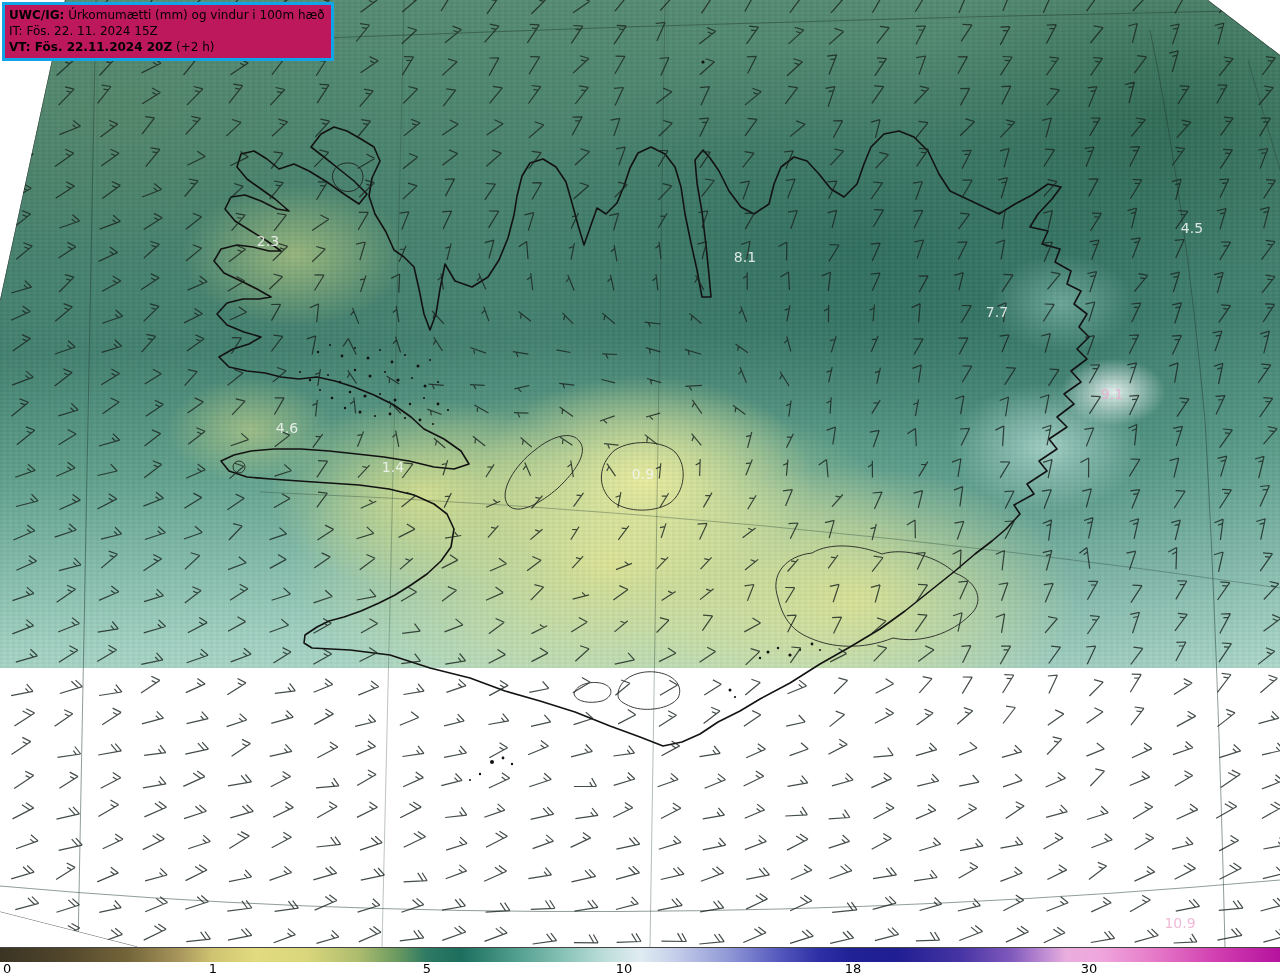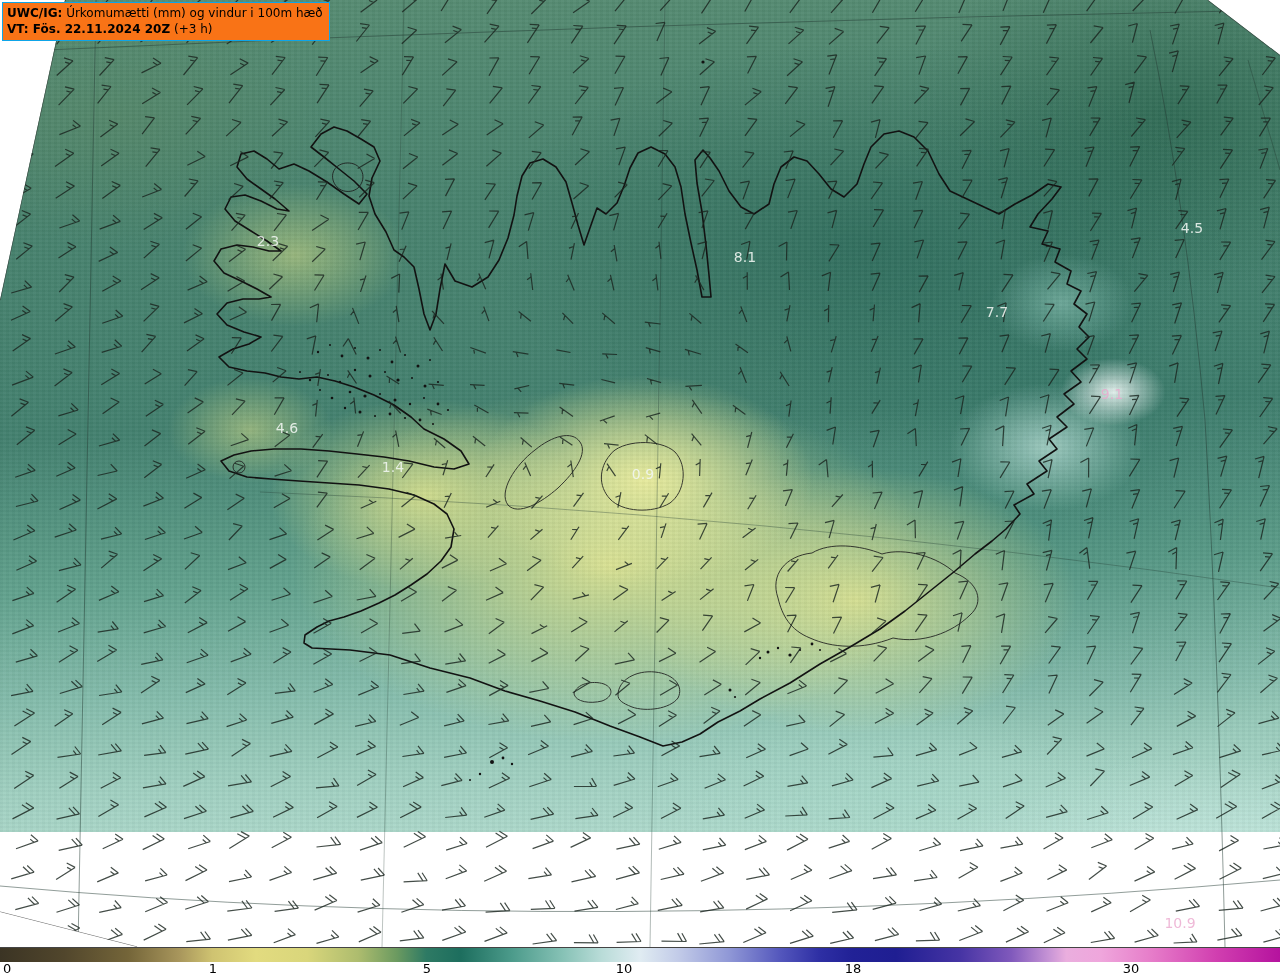--- a/index.html
+++ b/index.html
@@ -1,19 +1,19 @@
 <!DOCTYPE html>
 <html><head>
 <meta charset="utf-8">
 <style>
   html,body{margin:0;padding:0;background:#ffffff;width:1280px;height:978px;overflow:hidden;
     font-family:"DejaVu Sans","Liberation Sans",sans-serif;}
   .stage{position:relative;width:1280px;height:978px;background:#ffffff;}
   
-  .map{position:absolute;left:0;top:0;width:1280px;height:832px;
+  .map{position:absolute;left:0;top:0;width:1280px;height:668px;
     clip-path:polygon(65px 0px,1208px 0px,1280px 55px,1280px 947px,137px 947px,0px 912px,0px 300px);}
   .field{position:absolute;inset:0;
     background:
       radial-gradient(90px 55px at 1176px 918px, rgba(242,214,238,.85), rgba(242,214,238,0) 70%),
       radial-gradient(70px 45px at 1113px 392px, rgba(244,252,250,.9), rgba(244,252,250,0) 75%),
       radial-gradient(130px 85px at 1047px 447px, rgba(188,226,217,.75), rgba(188,226,217,0) 75%),
       radial-gradient(95px 65px at 1062px 303px, rgba(150,205,192,.55), rgba(150,205,192,0) 75%),
       radial-gradient(240px 150px at 645px 480px, rgba(236,238,158,.95), rgba(236,238,158,0) 70%),
       radial-gradient(430px 240px at 610px 565px, rgba(224,228,146,.92), rgba(224,228,146,0) 74%),
       radial-gradient(300px 180px at 855px 600px, rgba(224,228,146,.88), rgba(224,228,146,0) 74%),
@@ -26,21 +26,21 @@
       radial-gradient(330px 220px at 1170px 115px, rgba(18,77,57,.45), rgba(18,77,57,0) 80%),
       radial-gradient(400px 420px at 1080px 430px, rgba(38,108,97,.35), rgba(38,108,97,0) 82%),
       radial-gradient(260px 160px at 120px 120px, rgba(95,135,95,.35), rgba(95,135,95,0) 80%),
       linear-gradient(178deg,#578c72 0%,#48836e 25%,#43816f 50%,#62a28e 68%,#84bcab 80%,#9fcfc0 90%,#b2dccf 100%);}
   .px{position:absolute;inset:0;
     background:
       repeating-linear-gradient(0deg, rgba(8,20,16,.025) 0 2px, rgba(255,255,255,.02) 2px 4px),
       repeating-linear-gradient(90deg, rgba(8,20,16,.02) 0 3px, rgba(255,255,255,.018) 3px 6px);}
   svg.overlay{position:absolute;left:0;top:0;}
   
-  .info-box{position:absolute;left:2px;top:2px;background:#f97316;border:1px solid #0ea5e9;
+  .info-box{position:absolute;left:2px;top:2px;background:#be185d;border:3px solid #0ea5e9;
     padding:2px 6px 3px 4px;font-size:12px;line-height:16px;color:#000;white-space:nowrap;z-index:5;}
   .info-box .b{font-weight:bold;}
   
   .colorbar-wrap{position:absolute;left:0;top:947px;width:1280px;height:31px;background:#ffffff;}
   .colorbar-bar{position:absolute;left:0;top:0;width:1280px;height:14px;border-top:1px solid #444;}
   .colorbar-labels{position:absolute;left:0;top:14px;width:1280px;height:17px;}
   .cb-tick{position:absolute;top:0;font-size:13px;color:#000;transform:translateX(-50%);}
   .cb-tick.left{transform:none;}
   .cb-tick.right{transform:translateX(-100%);}
 </style>
@@ -177,29 +177,30 @@
       <g stroke="#2e2e2e" stroke-width="1.2" opacity="0.7">
         <path d="M65,0 L0,300" fill="none"></path>
         <path d="M1208,0 L1280,55" fill="none"></path>
         <path d="M0,912 L137,947" fill="none"></path>
       </g>
     </svg>
   </div>
 
   <div class="info-box">
     <div><span class="b">UWC/IG:</span> <span>Úrkomumætti (mm) og vindur i 100m hæð</span></div>
-    <div><span class="b">VT: Fös. 22.11.2024 20Z</span> <span>(+3 h)</span></div>
+    <div>IT: Fös. 22. 11. 2024 15Z</div>
+    <div><span class="b">VT: Fös. 22.11.2024 20Z</span> <span>(+2 h)</span></div>
   </div>
 
   <div class="colorbar-wrap">
     <div class="colorbar-bar" id="cbar" style="background: linear-gradient(90deg, rgb(59, 52, 36) 0%, rgb(81, 70, 44) 5%, rgb(116, 101, 57) 10%, rgb(168, 150, 92) 14%, rgb(207, 195, 113) 16.6%, rgb(226, 219, 127) 20%, rgb(217, 214, 123) 24%, rgb(173, 188, 110) 28%, rgb(107, 154, 96) 31%, rgb(46, 122, 100) 33.3%, rgb(29, 110, 94) 36%, rgb(76, 155, 139) 40%, rgb(135, 194, 182) 44%, rgb(185, 220, 216) 47%, rgb(224, 236, 242) 50%, rgb(194, 203, 232) 53%, rgb(143, 151, 214) 57%, rgb(83, 86, 188) 61%, rgb(46, 47, 164) 64%, rgb(33, 33, 150) 66.6%, rgb(31, 30, 146) 70%, rgb(70, 52, 164) 75%, rgb(128, 89, 188) 79%, rgb(200, 149, 214) 82%, rgb(234, 174, 222) 83.3%, rgb(239, 166, 220) 86%, rgb(230, 124, 201) 90%, rgb(209, 63, 176) 95%, rgb(181, 18, 158) 100%);"></div>
     <div class="colorbar-labels" id="cbarlabels">
         <span class="cb-tick left" style="left: 3px;">0</span>
         <span class="cb-tick" style="left: 213px;">1</span>
         <span class="cb-tick" style="left: 427px;">5</span>
         <span class="cb-tick" style="left: 624px;">10</span>
         <span class="cb-tick" style="left: 853px;">18</span>
-        <span class="cb-tick" style="left: 1131px;">30</span>
+        <span class="cb-tick" style="left: 1089px;">30</span>
         <span class="cb-tick right" style="left: 1318px;">50</span>
       </div>
   </div>
 
 </div>
 
 </body></html>

